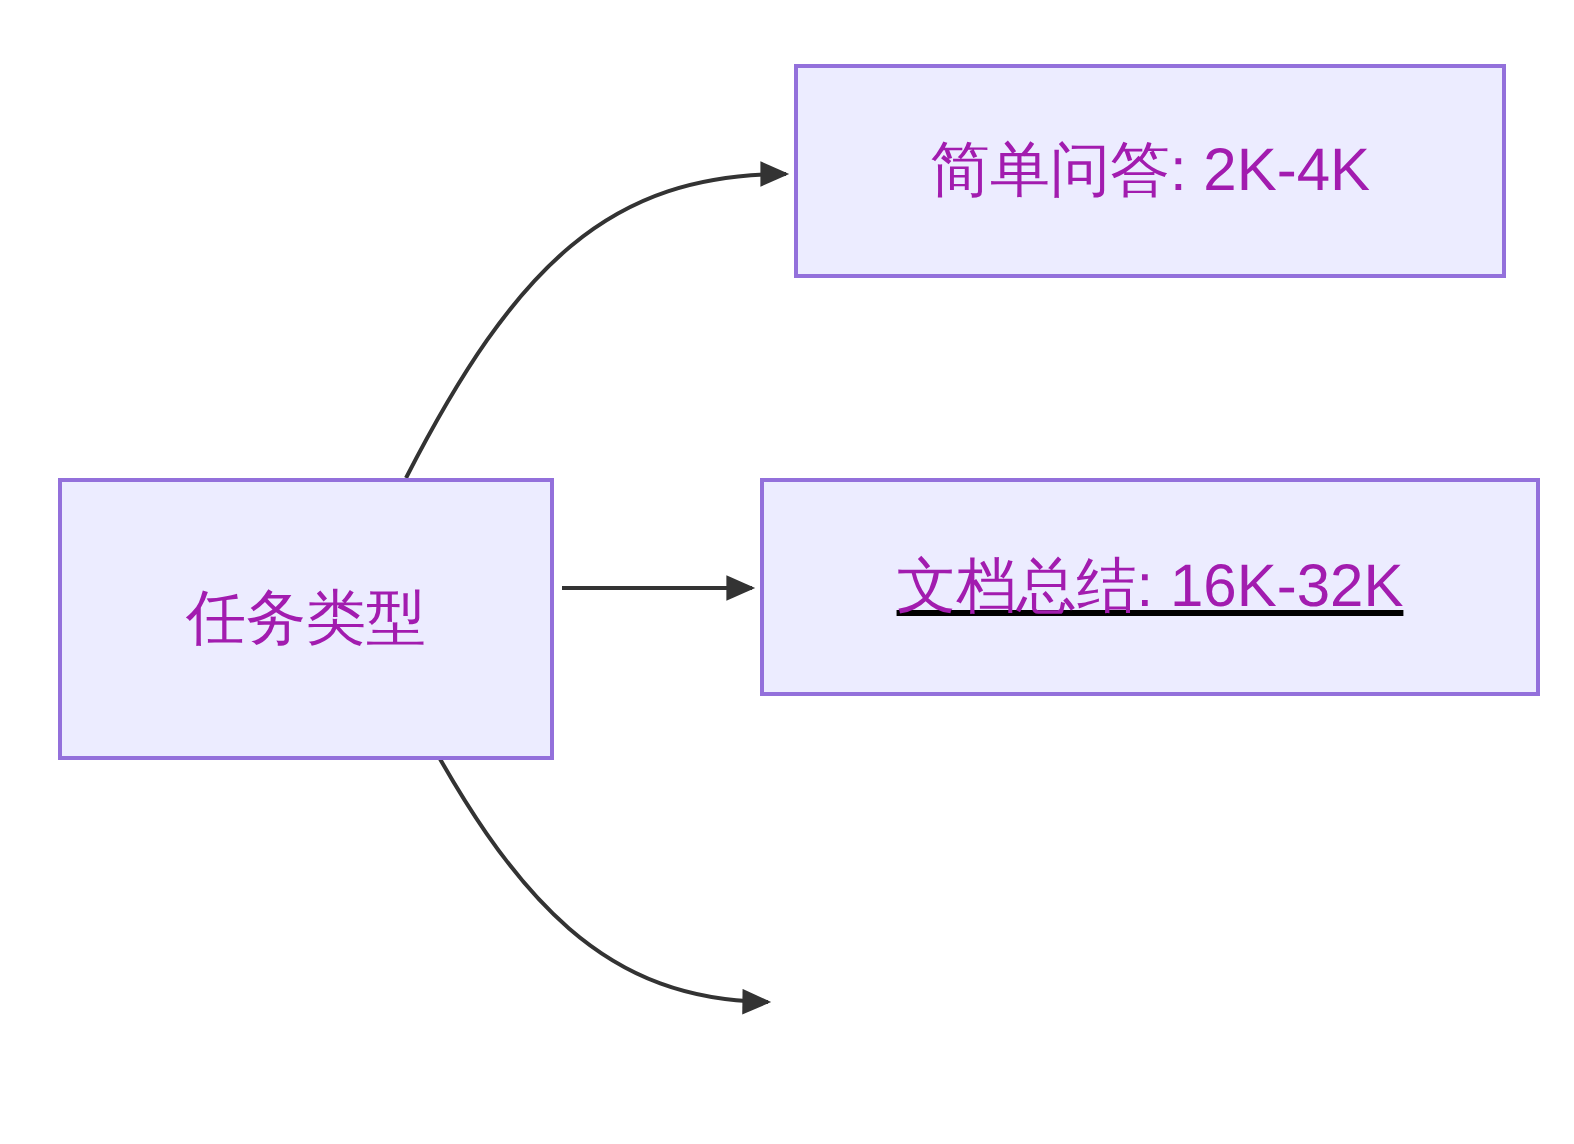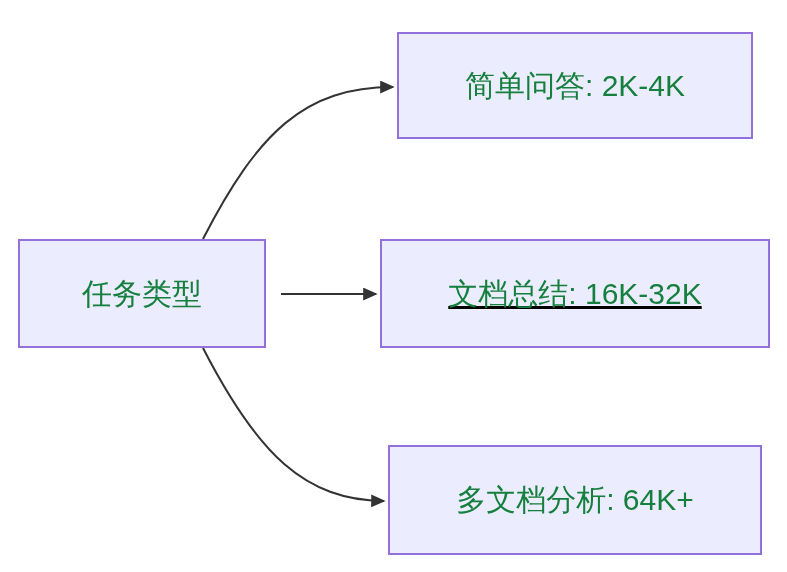--- a/index.html
+++ b/index.html
@@ -25,27 +25,27 @@
   .node {
     position: absolute;
     box-sizing: border-box;
     background: #ECECFF;
     border: 2px solid #9370DB;
     display: flex;
     align-items: center;
     justify-content: center;
   }
   .node-label {
-    color: #15803d;
+    color: #a21caf;
     font-size: 30px;
     line-height: 1.2;
     white-space: nowrap;
     text-align: center;
   }
-  .node-root   { left: 18px;  top: 239px; width: 248px; height: 109px; }
+  .node-root   { left: 29px;  top: 239px; width: 248px; height: 141px; }
   .node-top    { left: 397px; top: 32px;  width: 356px; height: 107px; }
   .node-middle { left: 380px; top: 239px; width: 390px; height: 109px; text-decoration: underline; }
   .node-bottom { left: 388px; top: 445px; width: 374px; height: 110px; }
   .edge-path {
     fill: none;
     stroke: #333333;
     stroke-width: 2px;
   }
 </style>
 </head>
@@ -69,17 +69,14 @@
   </div>
 
   <div class="node node-top">
     <span class="node-label">简单问答: 2K-4K</span>
   </div>
 
   <div class="node node-middle">
     <span class="node-label">文档总结: 16K-32K</span>
   </div>
 
-  <div class="node node-bottom">
-    <span class="node-label">多文档分析: 64K+</span>
-  </div>
 
 </div>
 
 </body></html>

